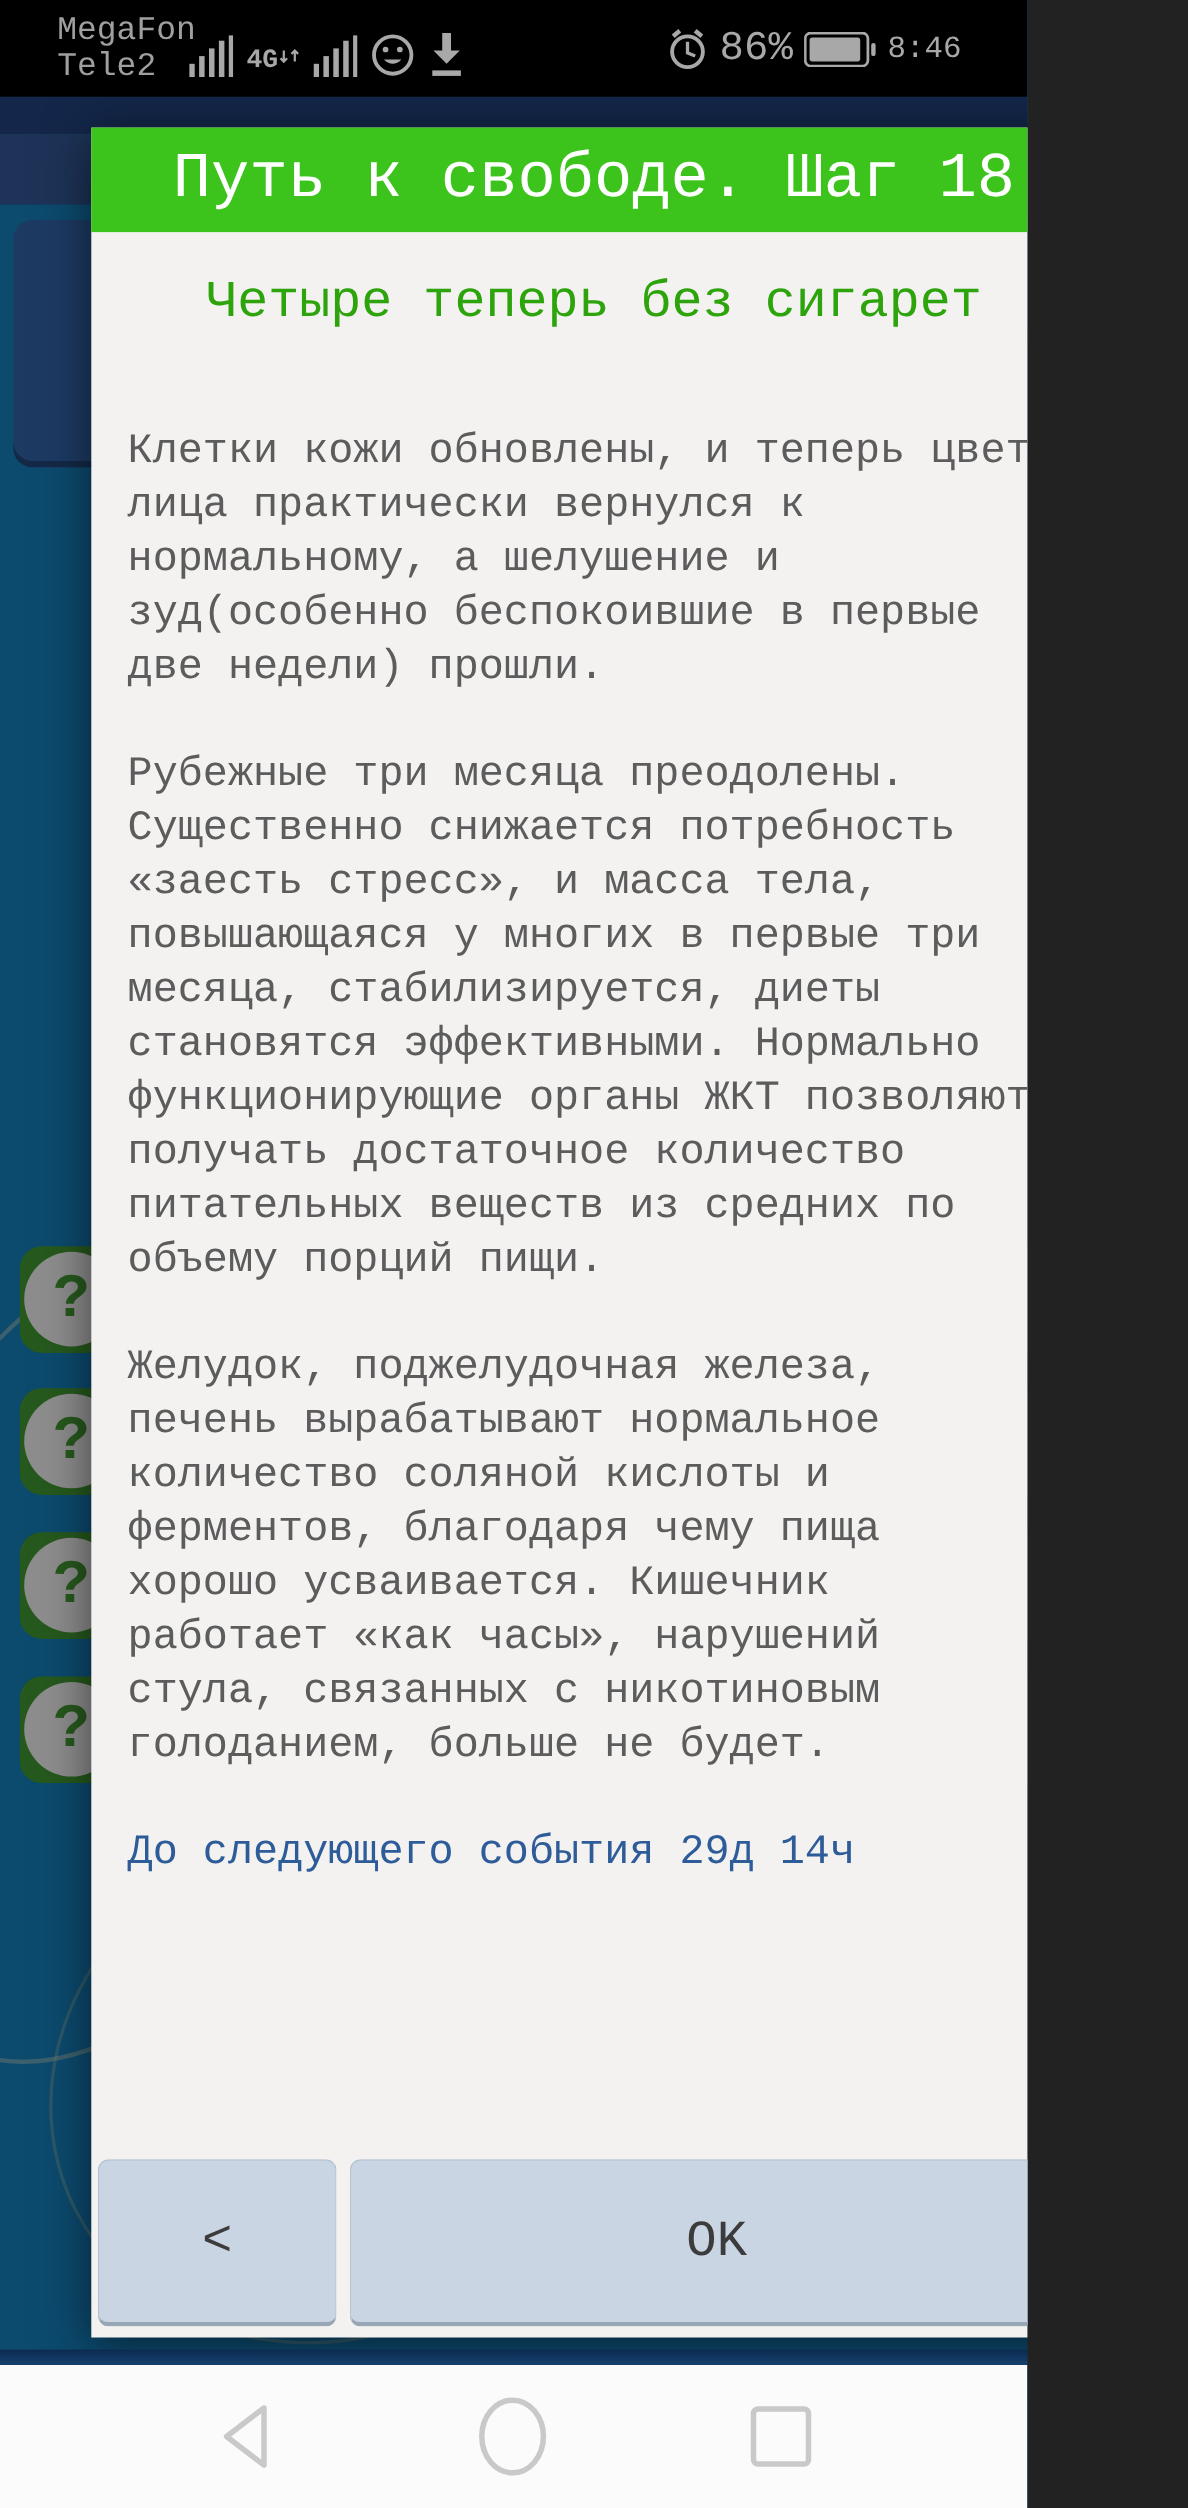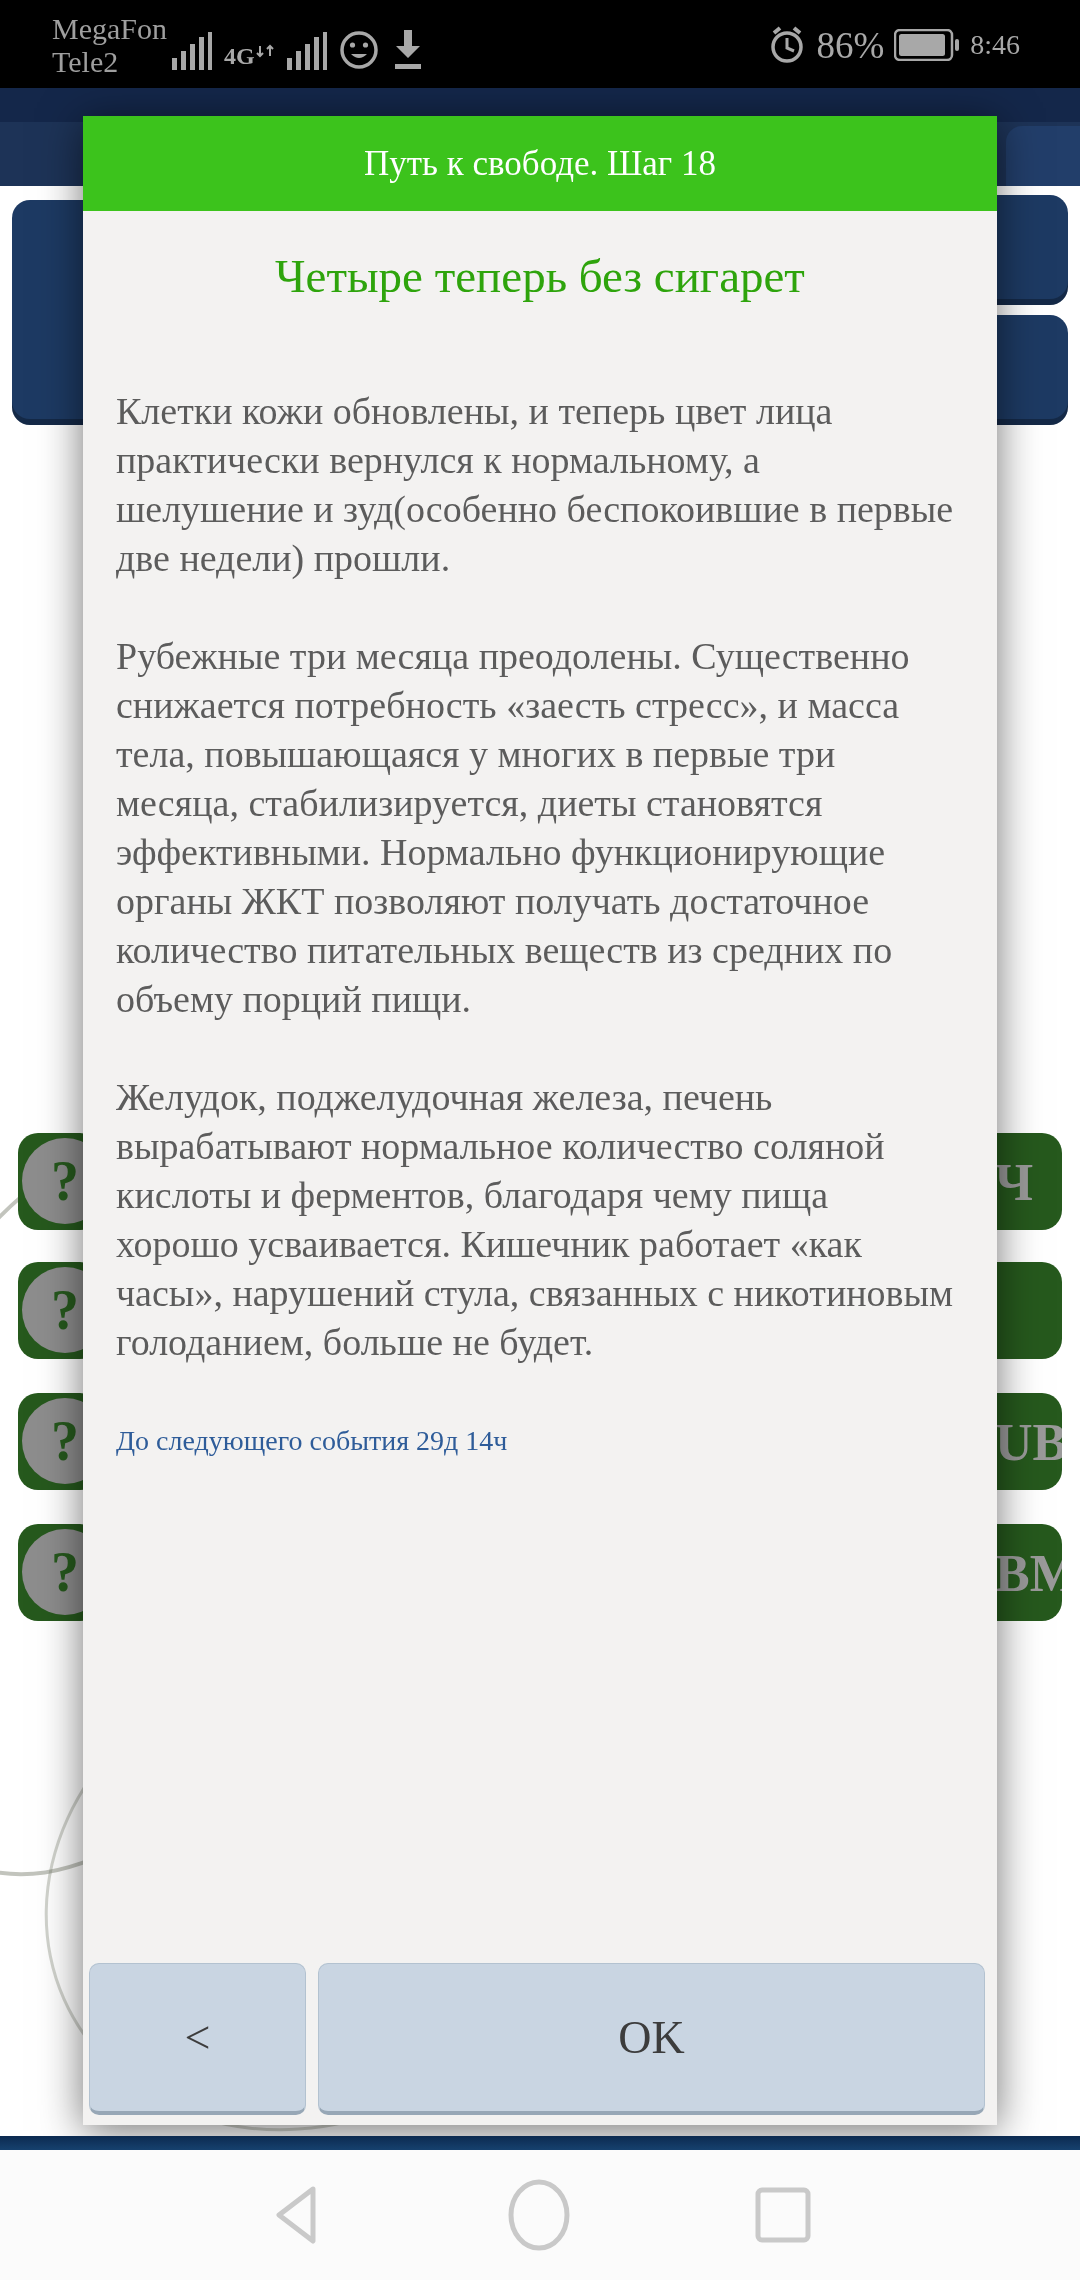--- a/index.html
+++ b/index.html
@@ -1,18 +1,18 @@
 <!DOCTYPE html>
 <html><head>
 <meta charset="utf-8">
 <style>
   html,body{margin:0;padding:0;background:#222;}
   .screen{
-    position:relative;width:1080px;height:2280px;overflow:hidden;
-    background:#ffffff;font-family:Liberation Serif, serif;
+    position:relative;width:934px;height:2280px;overflow:hidden;
+    background:#0c4a6e;font-family:Liberation Mono, monospace;
     -webkit-font-smoothing:antialiased;
   }
   
   .statusbar{position:absolute;top:0;left:0;width:100%;height:88px;background:#000;z-index:10;}
   .carrier{position:absolute;left:52px;top:12px;color:#9f9f9f;font-size:30px;line-height:33px;}
   .sb-left{position:absolute;left:172px;top:20px;height:50px;display:flex;align-items:flex-end;gap:12px;color:#a8a8a8;}
   .sb-right{position:absolute;right:60px;top:18px;height:54px;display:flex;align-items:center;gap:10px;color:#a8a8a8;}
   .sb-right .pct{font-size:37px;}
   .sb-right .time{font-size:28px;}
   .nettype{display:flex;align-items:flex-start;line-height:1;margin-bottom:2px;}
@@ -33,27 +33,27 @@
   .qcircle{position:absolute;left:4px;top:5px;width:86px;height:86px;border-radius:50%;background:#8d8d8d;
            display:flex;align-items:center;justify-content:center;
            color:#26591d;font-size:56px;font-weight:bold;}
   
   .gbtn{position:absolute;left:900px;width:162px;height:97px;background:#26591d;border-radius:20px;overflow:hidden;}
   .gbtn span{position:absolute;left:95px;top:50%;transform:translateY(-50%);
              color:#9a9a9a;font-size:52px;font-weight:bold;white-space:nowrap;}
   
   .dialog{position:absolute;left:83px;top:116px;width:914px;height:2009px;background:#f3f2f1;
           box-shadow:0 6px 40px rgba(0,0,0,.55);z-index:5;}
-  .dialog-header{height:95px;background:#3cc31c;color:#ffffff;font-size:35px;
+  .dialog-header{height:95px;background:#3cc31c;color:#ffffff;font-size:58px;
                  display:flex;align-items:center;justify-content:center;}
   .dialog-title{margin-top:38px;text-align:center;color:#2ea40c;font-size:47px;}
   .dialog-body{padding:0 42px 0 33px;}
   .dialog-body p{margin:49px 0 0 0;font-size:38px;line-height:49px;color:#5c5c5c;}
   .dialog-body p.first{margin-top:84px;}
-  .dialog-link{display:inline-block;margin:49px 0 0 33px;font-size:28px;line-height:49px;color:#2e5c99;}
+  .dialog-link{display:inline-block;margin:49px 0 0 33px;font-size:38px;line-height:49px;color:#2e5c99;}
   .btn-row{position:absolute;left:6px;right:12px;bottom:10px;display:flex;gap:12px;}
   .dlg-btn{height:152px;background:#c9d5e2;border-radius:10px;border:1px solid #b3c2d0;
            border-bottom:4px solid #97a7b6;display:flex;align-items:center;justify-content:center;
            color:#3c3c3c;font-size:46px;box-sizing:border-box;}
   .btn-back{width:217px;}
   .btn-ok{flex:1;}
   
   .bottom-strip{position:absolute;left:0;top:2136px;width:100%;height:14px;
                 background:linear-gradient(#0c2a50,#16416e);z-index:6;}
   .navbar{position:absolute;left:0;top:2150px;width:100%;height:130px;background:#fbfbfb;

